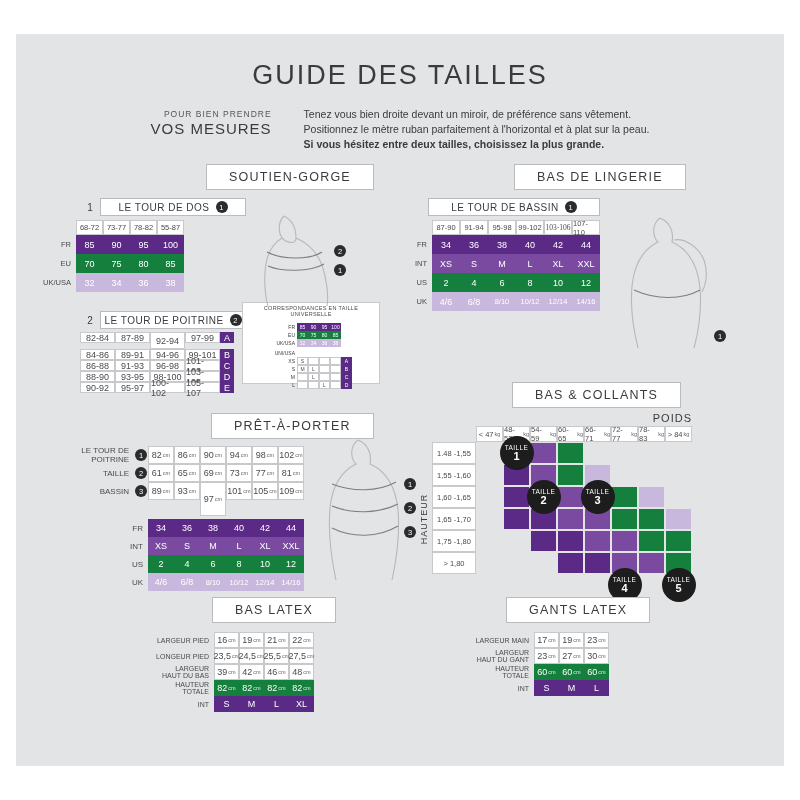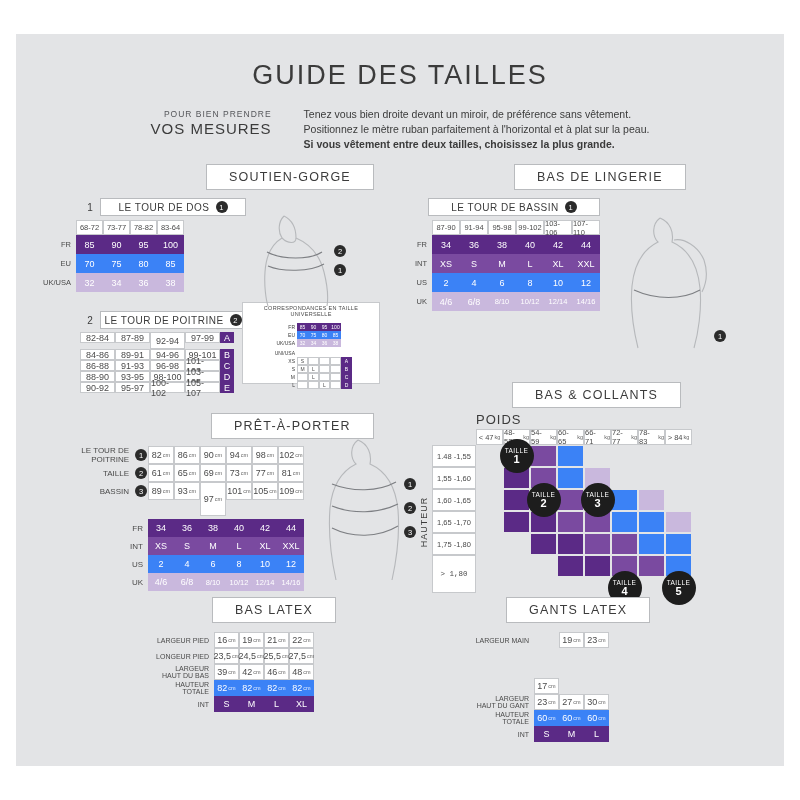--- a/index.html
+++ b/index.html
@@ -58,21 +58,21 @@
     background:#ffffff;border:1px solid #c7c9cc;color:#4a4a4a;
     font-size:7.5px;
   }
   .lbl{
     font-size:8px;color:#4a4a4a;text-align:right;
     display:flex;align-items:center;justify-content:flex-end;
     padding-right:5px;box-sizing:border-box;
   }
   .v-dark{background:#5b2a86;color:#fff;}
   .v-mid{background:#7a4aa0;color:#fff;}
-  .v-light{background:#3b82f6;color:#fff;}
+  .v-light{background:#15803d;color:#fff;}
   .v-pale{background:#c9b8dd;color:#fff;}
   .v-white{background:#fff;border:1px solid #c7c9cc;color:#4a4a4a;}
   .unit{font-size:5.5px;opacity:.85;margin-left:1px;}
 
   .numbadge{
     width:12px;height:12px;border-radius:50%;
     background:#2b2b2b;color:#fff;font-size:7.5px;
     display:inline-flex;align-items:center;justify-content:center;
     vertical-align:middle;
   }
@@ -102,41 +102,41 @@
   <div class="guide-title">GUIDE DES TAILLES</div>
 
   <div class="intro">
     <div class="intro-left">
       <div class="l1">POUR BIEN PRENDRE</div>
       <div class="l2">VOS MESURES</div>
     </div>
     <div class="intro-right">
       <div>Tenez vous bien droite devant un miroir, de préférence sans vêtement.</div>
       <div>Positionnez le mètre ruban parfaitement à l'horizontal et à plat sur la peau.</div>
-      <div class="bold">Si vous vêtement entre deux tailles, choisissez la plus grande.</div>
+      <div class="bold">Si vous hésitez entre deux tailles, choisissez la plus grande.</div>
     </div>
   </div>
 
   <div class="abs" style="left:190px;top:130px;">
     <span class="sec-title">SOUTIEN-GORGE</span>
   </div>
 
   <div class="abs stepnum" style="left:68px;top:166px;width:12px;height:14px;">1</div>
   <div class="abs secbar" style="left:84px;top:164px;width:146px;height:18px;">
     <span>LE TOUR DE DOS</span>
     <span class="numbadge">1</span>
   </div>
 
   <div class="abs" id="bra-back" style="left:24px;top:186px;">
       <div class="row">
         <div class="lbl" style="width: 36px; height: 15px;"></div>
         <div class="cell hdr-cell" style="width: 27px; height: 15px;">68-72</div>
         <div class="cell hdr-cell" style="width: 27px; height: 15px;">73-77</div>
         <div class="cell hdr-cell" style="width: 27px; height: 15px;">78-82</div>
-        <div class="cell hdr-cell" style="width: 27px; height: 15px;">83-64</div>
+        <div class="cell hdr-cell" style="width: 27px; height: 15px;">55-87</div>
       </div>
       <div class="row">
         <div class="lbl" style="width: 36px; height: 19px; font-size: 7.5px;">FR</div>
         <div class="cell v-dark" style="width: 27px; height: 19px;">85</div>
         <div class="cell v-dark" style="width: 27px; height: 19px;">90</div>
         <div class="cell v-dark" style="width: 27px; height: 19px;">95</div>
         <div class="cell v-dark" style="width: 27px; height: 19px;">100</div>
       </div>
       <div class="row">
         <div class="lbl" style="width: 36px; height: 19px; font-size: 7.5px;">EU</div>
@@ -283,21 +283,21 @@
     <span>LE TOUR DE BASSIN</span>
     <span class="numbadge">1</span>
   </div>
   <div class="abs" id="panties-table" style="left:390px;top:186px;">
       <div class="row">
         <div class="lbl" style="width: 26px; height: 15px;"></div>
         <div class="cell hdr-cell" style="width: 28px; height: 15px;">87-90</div>
         <div class="cell hdr-cell" style="width: 28px; height: 15px;">91-94</div>
         <div class="cell hdr-cell" style="width: 28px; height: 15px;">95-98</div>
         <div class="cell hdr-cell" style="width: 28px; height: 15px;">99-102</div>
-        <div class="cell hdr-cell" style="width: 28px; height: 15px;">103-106</div>
+        <div class="cell hdr-cell" style="width: 28px; height: 15px; font-family: Liberation Serif, serif;">103-106</div>
         <div class="cell hdr-cell" style="width: 28px; height: 15px;">107-110</div>
       </div>
       <div class="row">
         <div class="lbl" style="width: 26px; height: 19px; font-size: 7.5px;">FR</div>
         <div class="cell v-dark" style="width: 28px; height: 19px;">34</div>
         <div class="cell v-dark" style="width: 28px; height: 19px;">36</div>
         <div class="cell v-dark" style="width: 28px; height: 19px;">38</div>
         <div class="cell v-dark" style="width: 28px; height: 19px;">40</div>
         <div class="cell v-dark" style="width: 28px; height: 19px;">42</div>
         <div class="cell v-dark" style="width: 28px; height: 19px;">44</div>
@@ -429,21 +429,21 @@
     <circle cx="96" cy="74" r="6" fill="#2b2b2b"></circle>
       <text x="96" y="77" text-anchor="middle" font-size="7.5" fill="#fff" font-family="Liberation Sans">2</text>
     <circle cx="96" cy="98" r="6" fill="#2b2b2b"></circle>
       <text x="96" y="101" text-anchor="middle" font-size="7.5" fill="#fff" font-family="Liberation Sans">3</text>
   </svg>
 
   <div class="abs" style="left:496px;top:348px;">
     <span class="sec-title">BAS &amp; COLLANTS</span>
   </div>
   <div class="abs" id="tights-block" style="left:400px;top:378px;">
-      <div style="margin-left: 60px; width: 216px; text-align: left; font-size: 13px; letter-spacing: 1px; padding-bottom: 2px;">POIDS</div>
+      <div style="margin-left: 60px; width: 216px; text-align: right; font-size: 11px; letter-spacing: 1px; padding-bottom: 2px;">POIDS</div>
       <div class="row">
         <div style="width: 60px; height: 16px;"></div>
         <div class="cell hdr-cell" style="width: 27px; height: 16px;">&lt; 47<span class="unit">kg</span></div>
         <div class="cell hdr-cell" style="width: 27px; height: 16px;">48-53<span class="unit">kg</span></div>
         <div class="cell hdr-cell" style="width: 27px; height: 16px;">54-59<span class="unit">kg</span></div>
         <div class="cell hdr-cell" style="width: 27px; height: 16px;">60-65<span class="unit">kg</span></div>
         <div class="cell hdr-cell" style="width: 27px; height: 16px;">66-71<span class="unit">kg</span></div>
         <div class="cell hdr-cell" style="width: 27px; height: 16px;">72-77<span class="unit">kg</span></div>
         <div class="cell hdr-cell" style="width: 27px; height: 16px;">78-83<span class="unit">kg</span></div>
         <div class="cell hdr-cell" style="width: 27px; height: 16px;">&gt; 84<span class="unit">kg</span></div>
@@ -502,21 +502,21 @@
             <div class="cell " style="width: 27px; height: 22px; background: transparent; border: 1px solid rgb(227, 228, 230);"></div>
             <div class="cell " style="width: 27px; height: 22px; background: transparent; border: 1px solid rgb(227, 228, 230);"></div>
             <div class="cell v-dark" style="width: 27px; height: 22px; border: 1px solid rgb(227, 228, 230);"></div>
             <div class="cell v-dark" style="width: 27px; height: 22px; border: 1px solid rgb(227, 228, 230);"></div>
             <div class="cell v-mid" style="width: 27px; height: 22px; border: 1px solid rgb(227, 228, 230);"></div>
             <div class="cell v-mid" style="width: 27px; height: 22px; border: 1px solid rgb(227, 228, 230);"></div>
             <div class="cell v-light" style="width: 27px; height: 22px; border: 1px solid rgb(227, 228, 230);"></div>
             <div class="cell v-light" style="width: 27px; height: 22px; border: 1px solid rgb(227, 228, 230);"></div>
           </div>
           <div class="row">
-            <div class="cell hdr-cell" style="width: 44px; height: 38px; font-family: Liberation Mono, monospace;">&gt; 1,80</div>
+            <div class="cell hdr-cell" style="width: 44px; height: 22px;">&gt; 1,80</div>
             <div class="cell " style="width: 27px; height: 22px; background: transparent; border: 1px solid rgb(227, 228, 230);"></div>
             <div class="cell " style="width: 27px; height: 22px; background: transparent; border: 1px solid rgb(227, 228, 230);"></div>
             <div class="cell " style="width: 27px; height: 22px; background: transparent; border: 1px solid rgb(227, 228, 230);"></div>
             <div class="cell v-dark" style="width: 27px; height: 22px; border: 1px solid rgb(227, 228, 230);"></div>
             <div class="cell v-dark" style="width: 27px; height: 22px; border: 1px solid rgb(227, 228, 230);"></div>
             <div class="cell v-mid" style="width: 27px; height: 22px; border: 1px solid rgb(227, 228, 230);"></div>
             <div class="cell v-mid" style="width: 27px; height: 22px; border: 1px solid rgb(227, 228, 230);"></div>
             <div class="cell v-light" style="width: 27px; height: 22px; border: 1px solid rgb(227, 228, 230);"></div>
           </div>
           <div style="position: absolute; left: 67.5px; top: -6px; width: 34px; height: 34px; border-radius: 50%; background: rgb(29, 29, 29); color: rgb(255, 255, 255); display: flex; flex-direction: column; align-items: center; justify-content: center;">
@@ -583,21 +583,21 @@
         <div class="cell v-dark" style="width: 25px; height: 16px;">XL</div>
       </div>
     </div>
 
   <div class="abs" style="left:490px;top:563px;">
     <span class="sec-title">GANTS LATEX</span>
   </div>
   <div class="abs" id="gantslatex-table" style="left:440px;top:598px;">
       <div class="row">
         <div class="lbl" style="width: 78px; height: 16px; font-size: 7px;">LARGEUR MAIN</div>
-        <div class="cell v-white" style="width: 25px; height: 16px; margin-top: 46px;">17<span class="unit">cm</span></div>
+        <div class="cell v-white" style="width: 25px; height: 16px;">17<span class="unit">cm</span></div>
         <div class="cell v-white" style="width: 25px; height: 16px;">19<span class="unit">cm</span></div>
         <div class="cell v-white" style="width: 25px; height: 16px;">23<span class="unit">cm</span></div>
       </div>
       <div class="row">
         <div class="lbl" style="width: 78px; height: 16px; font-size: 7px;">LARGEUR<br>HAUT DU GANT</div>
         <div class="cell v-white" style="width: 25px; height: 16px;">23<span class="unit">cm</span></div>
         <div class="cell v-white" style="width: 25px; height: 16px;">27<span class="unit">cm</span></div>
         <div class="cell v-white" style="width: 25px; height: 16px;">30<span class="unit">cm</span></div>
       </div>
       <div class="row">

